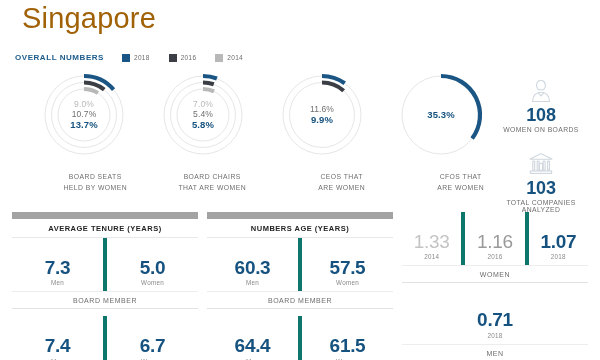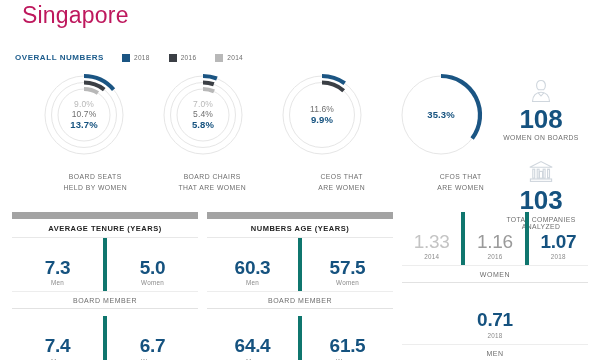--- a/index.html
+++ b/index.html
@@ -8,21 +8,21 @@
     background:#ffffff;
     font-family:"Liberation Sans", sans-serif;
     color:#4a4a4a;
     -webkit-font-smoothing:antialiased;
   }
   .page{position:relative;width:600px;height:360px;}
 
   
   .title{
     position:absolute;left:22px;top:2px;
-    font-size:23px;font-weight:400;color:#be185d;
+    font-size:29px;font-weight:400;color:#a16207;
     letter-spacing:.2px;
   }
   .legendbar{position:absolute;left:15px;top:53px;display:flex;align-items:center;}
   .section-label{
     font-size:8px;font-weight:bold;letter-spacing:.55px;
     color:#1c5c8c;
   }
   .legend-items{display:flex;align-items:center;margin-left:18px;}
   .legend-item{display:flex;align-items:center;margin-right:19px;}
   .swatch{width:8px;height:8px;display:block;margin-right:4px;}
@@ -46,21 +46,21 @@
     margin-top:14px;text-align:center;font-size:6.8px;
     color:#6d6d6d;letter-spacing:.45px;line-height:1.55;
   }
 
   
   .stats{position:absolute;left:487px;top:76px;width:108px;}
   .stat{display:flex;flex-direction:column;align-items:center;}
   .stat + .stat{margin-top:16px;}
   .stat-icon{height:28px;display:flex;align-items:flex-end;justify-content:center;}
   .stat-number{
-    font-size:26px;font-weight:bold;color:#15527f;
+    font-size:18px;font-weight:bold;color:#15527f;
     line-height:1.05;margin-top:2px;letter-spacing:-.2px;
   }
   .stat-label{font-size:6.8px;color:#6d6d6d;letter-spacing:.4px;margin-top:1px;text-align:center;}
 
   
   .panels{position:absolute;left:12px;top:212px;width:576px;display:flex;justify-content:space-between;}
   .panel{width:186px;}
   .panel-head{
     border-top:7px solid #a3a3a3;border-bottom:1px solid #e8e8e8;
     text-align:center;padding:5px 0 4px;

